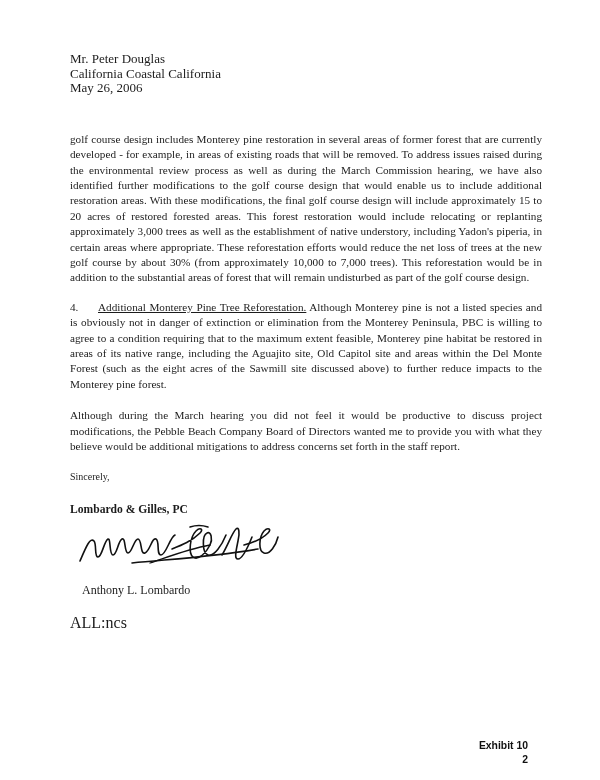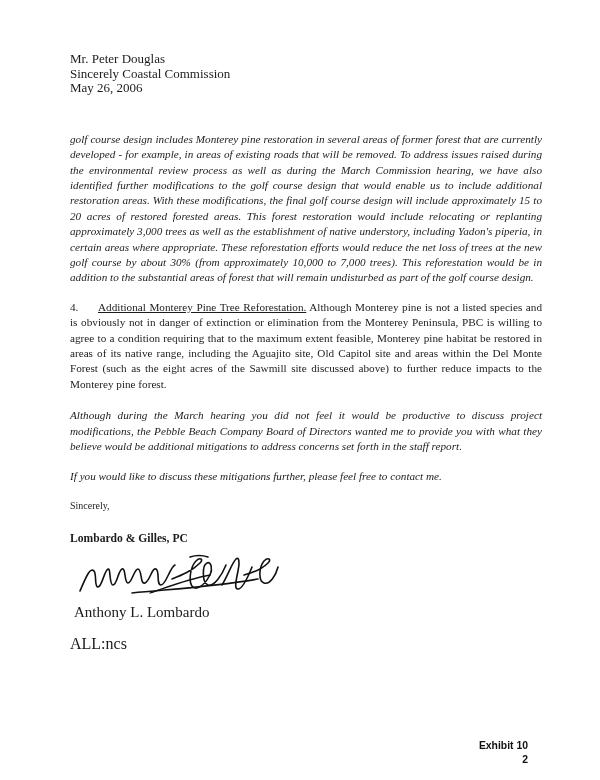--- a/index.html
+++ b/index.html
@@ -31,21 +31,20 @@
   }
   .body-block {
     margin-top: 36px;
     font-size: 11.2px;
     line-height: 15.4px;
     text-align: justify;
   }
   .para {
     margin: 0 0 14px 0;
     text-align: justify;
-    font-style: italic;
   }
   .numbered {
     margin: 0 0 16px 0;
     text-align: justify;
   }
   .num-label {
     display: inline-block;
     width: 28px;
   }
   .u {
@@ -63,22 +62,22 @@
   .sig-area {
     position: relative;
     height: 52px;
   }
   .sig-svg {
     position: absolute;
     left: 2px;
     top: 2px;
   }
   .sig-name {
-    font-size: 15px;
-    margin: 4px;
+    font-size: 12px;
+    margin: 12px;
     padding-top: 2px;
   }
   .initials {
     font-size: 16px;
     margin: 16px 0 0 0;
   }
   .footer {
     position: absolute;
     right: 72px;
     bottom: 14px;
@@ -94,35 +93,34 @@
     text-align: right;
   }
 </style>
 </head>
 <body>
 
 <div class="page">
 
   <div class="addr-block">
     <div class="addr-line">Mr. Peter Douglas</div>
-    <div class="addr-line">Sincerely Coastal Commission</div>
+    <div class="addr-line">California Coastal California</div>
     <div class="addr-line">May 26, 2006</div>
   </div>
 
   <div class="body-block">
 
     <p class="para">golf course design includes Monterey pine restoration in several areas of former forest that are currently developed - for example, in areas of existing roads that will be removed.  To address issues raised during the environmental review process as well as during the March Commission hearing, we have also identified further modifications to the golf course design that would enable us to include additional restoration areas.  With these modifications, the final golf course design will include approximately 15 to 20 acres of restored forested areas.  This forest restoration would include relocating or replanting approximately 3,000 trees as well as the establishment of native understory, including Yadon's piperia, in certain areas where appropriate.  These reforestation efforts would reduce the net loss of trees at the new golf course by about 30% (from approximately 10,000 to 7,000 trees).  This reforestation would be in addition to the substantial areas of forest that will remain undisturbed as part of the golf course design.</p>
 
     <p class="numbered">
       <span class="num-label">4.</span><span class="u">Additional Monterey Pine Tree Reforestation.</span><span>  Although Monterey pine is not a listed species and is obviously not in danger of extinction or elimination from the Monterey Peninsula, PBC is willing to agree to a condition requiring that to the maximum extent feasible, Monterey pine habitat be restored in areas of its native range, including the Aguajito site, Old Capitol site and areas within the Del Monte Forest (such as the eight acres of the Sawmill site discussed above) to further reduce impacts to the Monterey pine forest.</span>
     </p>
 
     <p class="para">Although during the March hearing you did not feel it would be productive to discuss project modifications, the Pebble Beach Company Board of Directors wanted me to provide you with what they believe would be additional mitigations to address concerns set forth in the staff report.</p>
 
-    <p class="para">If you would like to discuss these mitigations further, please feel free to contact me.</p>
 
     <p class="sign-off">Sincerely,</p>
 
     <p class="firm">Lombardo &amp; Gilles, PC</p>
 
     <div class="sig-area">
       <svg class="sig-svg" width="250" height="50" viewBox="0 0 250 50">
         <g fill="none" stroke="#111111" stroke-width="1.6" stroke-linecap="round">
           <path d="M8 42 C14 28, 18 18, 22 22 C25 26, 22 38, 26 38 C30 38, 32 22, 36 20 C39 19, 37 36, 41 36 C45 36, 46 22, 50 20 C54 18, 52 34, 56 34 C60 34, 62 20, 66 20 C70 20, 68 36, 73 34 C78 32, 80 18, 84 20 C88 22, 84 36, 89 36 C94 36, 98 18, 103 16"></path>
           <path d="M100 30 C110 26, 120 22, 128 14 C132 10, 128 8, 124 12 C118 18, 116 34, 121 38 C126 42, 134 34, 138 26 C141 20, 139 12, 135 14 C130 16, 130 34, 136 36 C142 38, 150 26, 154 16"></path>

